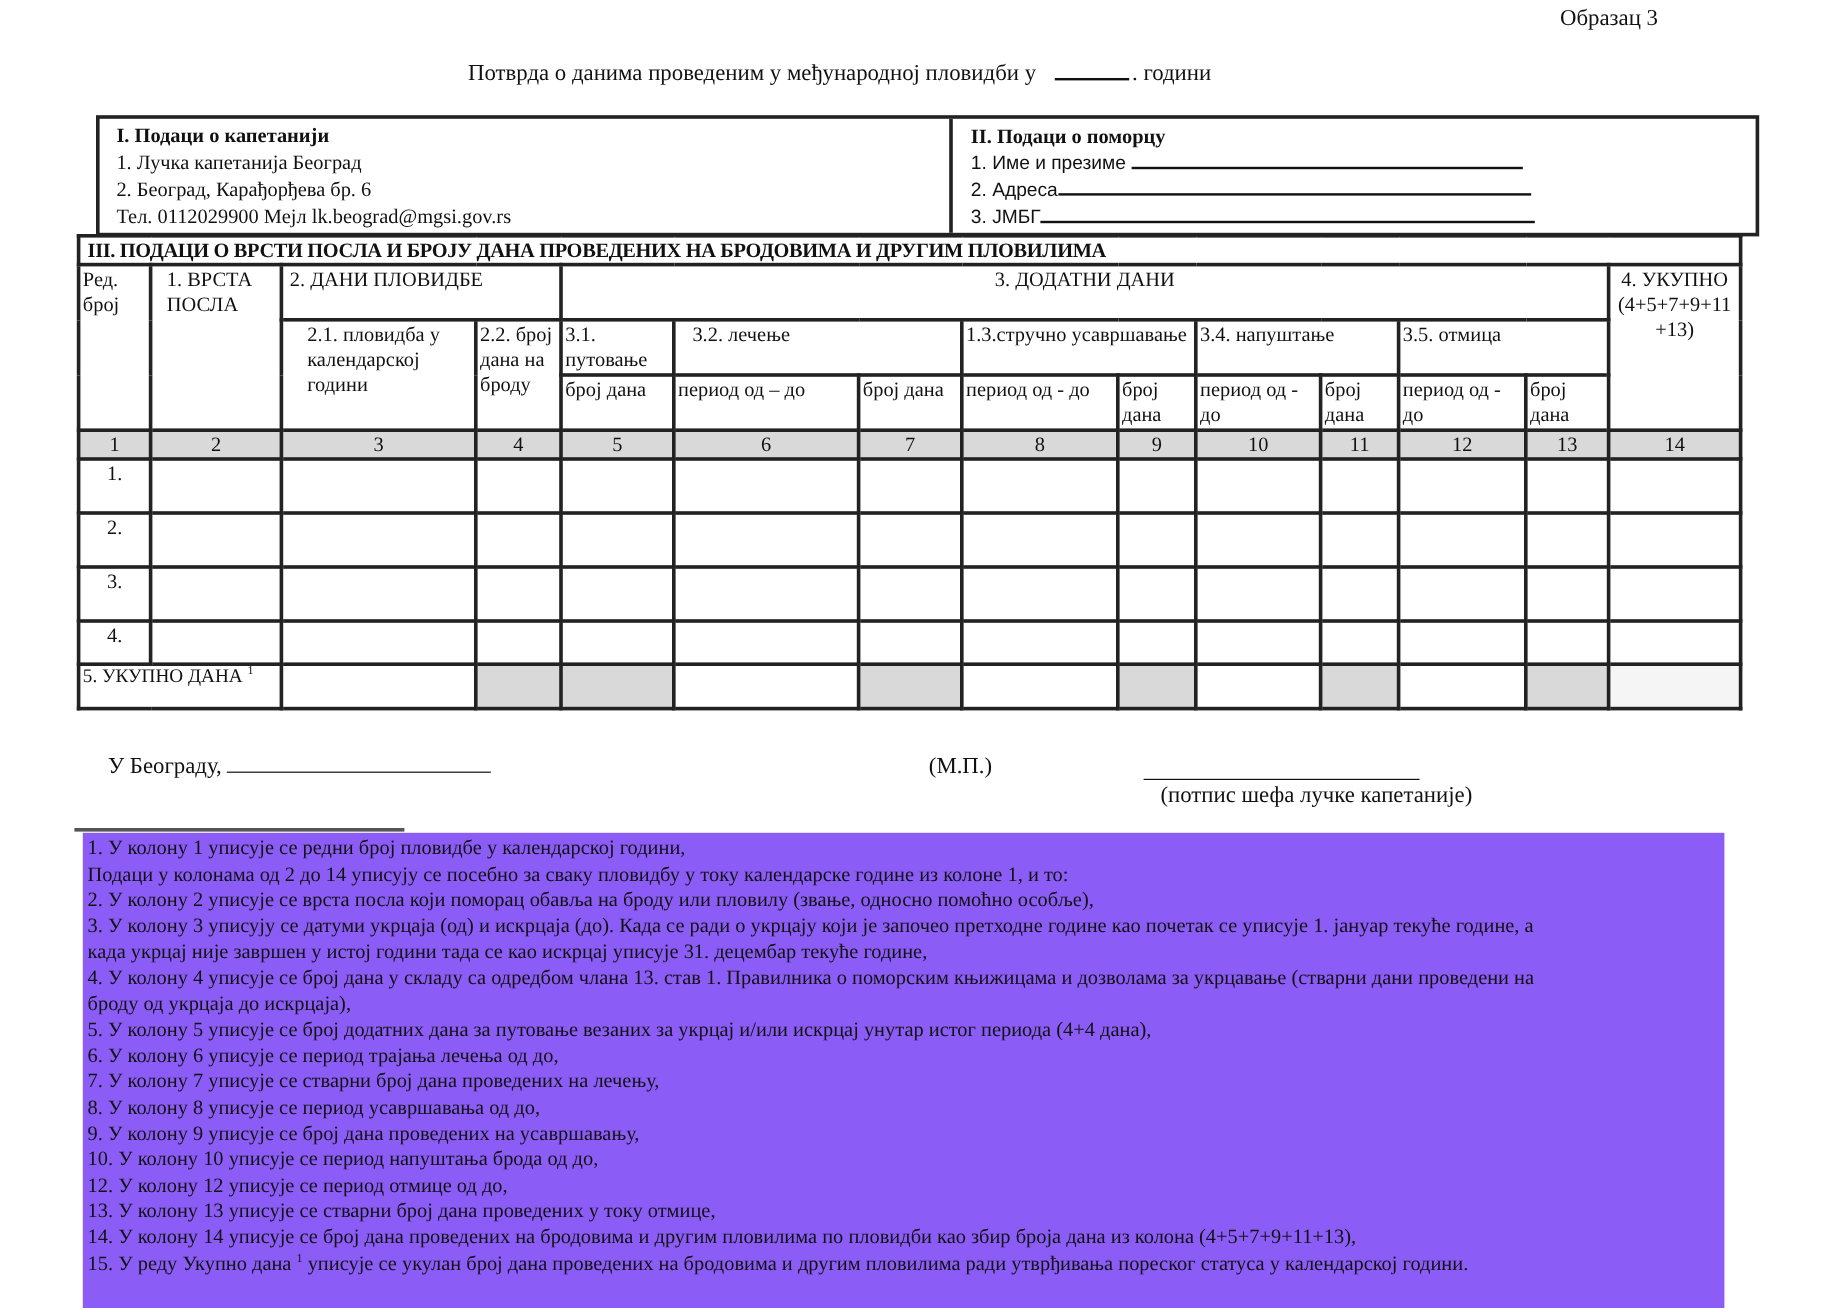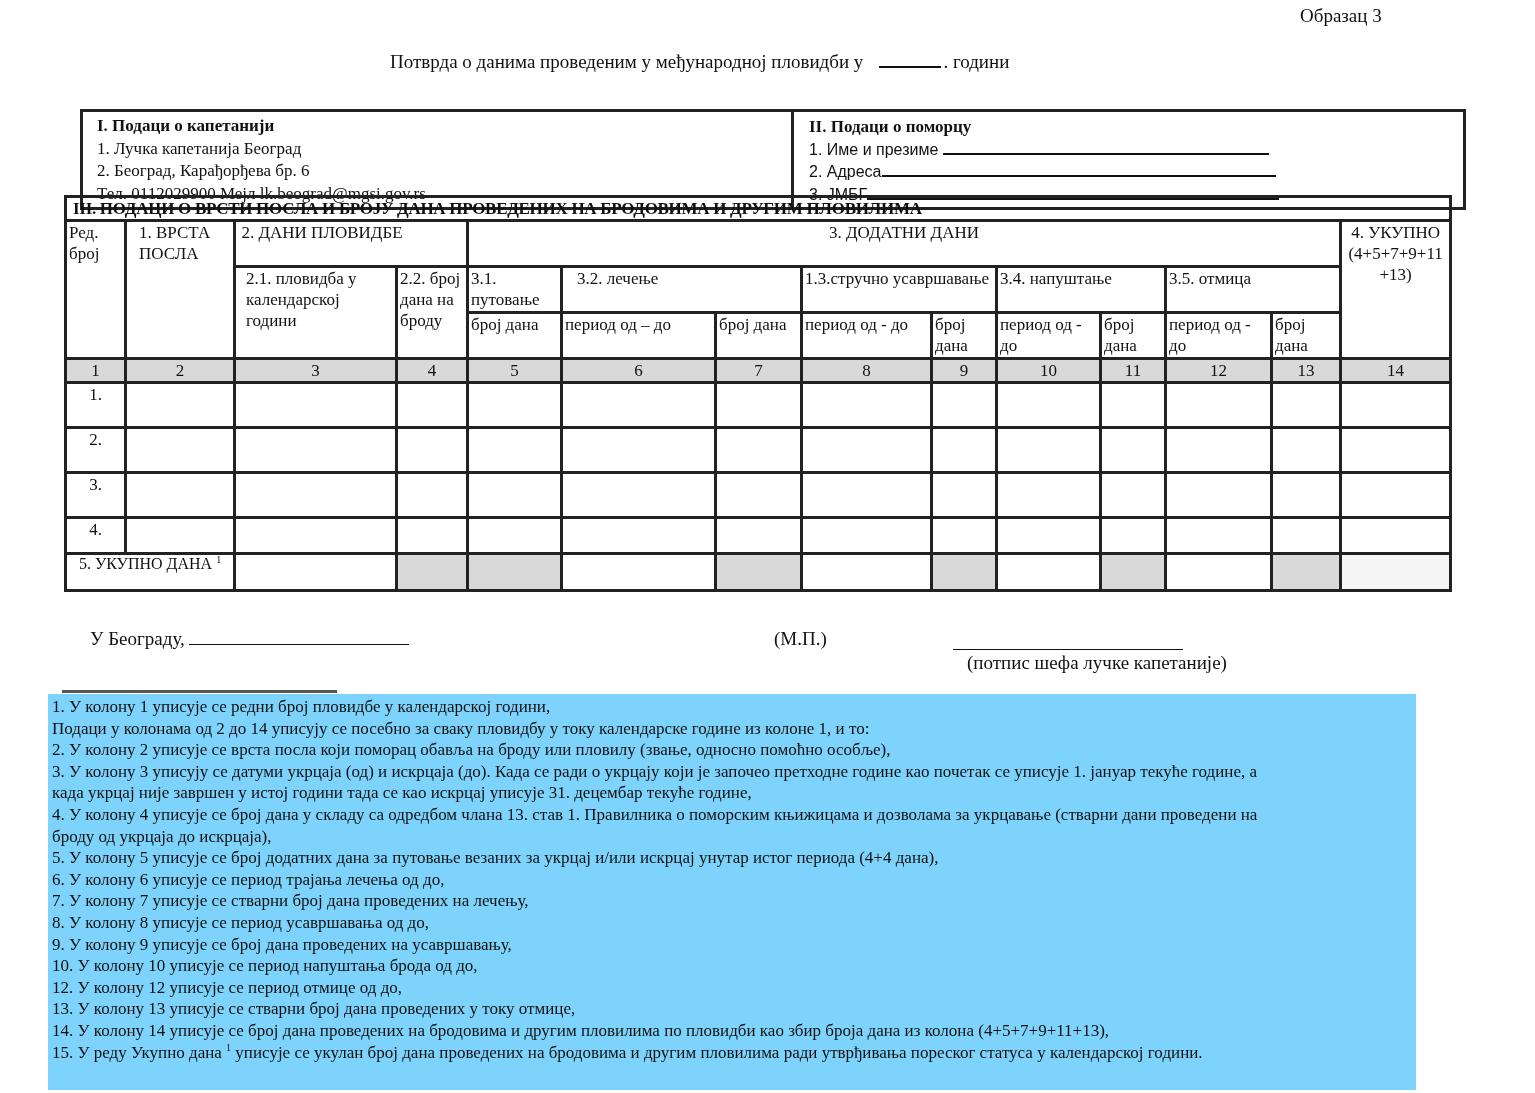--- a/index.html
+++ b/index.html
@@ -7,21 +7,21 @@
     width: 1535px; height: 1093px; position: relative; overflow: hidden;
     font-family: "Liberation Serif", "DejaVu Serif", serif; color: #111;
   }
   .abs { position: absolute; }
   .form-number { left: 1300px; top: 5px; font-size: 19px; }
   .title { left: 390px; top: 51px; font-size: 19px; white-space: nowrap; }
   .title .blank { display: inline-block; width: 62px; border-bottom: 2px solid #111; margin: 0 2px 0 16px; height: 14px; }
 
   .top-box {
     left: 80px; top: 96px; width: 1386px; height: 101px;
-    border: 3px solid #222; box-sizing: border-box; display: flex; margin-top: 13px;
+    border: 3px solid #222; box-sizing: border-box; display: flex;
   }
   .cap { width: 711px; border-right: 3px solid #222; padding: 3px 0 0 14px; box-sizing: border-box; font-size: 17px; line-height: 22.5px; }
   .cap .h { font-weight: bold; }
   .sea { flex: 1; padding: 4px 0 0 15px; box-sizing: border-box; font-family: "Liberation Sans", sans-serif; font-size: 16px; line-height: 22.5px; }
   .sea .h { font-family: "Liberation Serif", serif; font-weight: bold; font-size: 17px; }
   .sea .line { display: inline-block; border-bottom: 2px solid #111; height: 13px; vertical-align: baseline; }
 
   table.grid {
     position: absolute; left: 64px; top: 195px; width: 1388px;
     border-collapse: collapse; table-layout: fixed;
@@ -31,32 +31,32 @@
   .section3 { font-weight: bold; font-size: 17px; padding-left: 6px !important; letter-spacing: -0.3px; height: 20px; }
   .center { text-align: center; }
   .colnum td { background: #d9d9d9; text-align: center; height: 20px; vertical-align: middle; }
   .datarow td { height: 42px; }
   .datarow.short td { height: 33px; }
   .datarow td.rn { text-align: center; }
   .datarow.thin td { border-top: 3px solid #6a6a6a; }
   .sumrow td { height: 34px; }
   .sumrow td.shade { background: #d9d9d9; }
   .sumrow td.light { background: #f5f5f5; }
-  .sumlabel { font-size: 16px; line-height: 17px; text-align: center; }
+  .sumlabel { font-size: 16px; line-height: 17px; }
 
   .place { left: 90px; top: 628px; font-size: 19px; white-space: nowrap; }
   .place .blank { display: inline-block; width: 220px; border-bottom: 1px solid #111; height: 14px; margin-left: 4px; }
   .mp { left: 774px; top: 628px; font-size: 19px; }
   .sigline { left: 953px; top: 649px; width: 230px; border-bottom: 1px solid #111; }
   .siglabel { left: 928px; top: 652px; font-size: 19px; margin-left: 39px; }
 
   .footnote-rule { left: 62px; top: 690px; width: 275px; border-top: 3px solid #555; }
   .notes {
-    left: 48px; top: 694px; width: 1368px; height: 396px;
-    background: #7dd3fc; padding: 2px 0 0 4px; box-sizing: border-box;
+    left: 69px; top: 694px; width: 1368px; height: 396px;
+    background: #8b5cf6; padding: 2px 0 0 4px; box-sizing: border-box;
     font-size: 17px; line-height: 21.6px;
   }
   .notes div { white-space: nowrap; }
   sup { font-size: 10px; line-height: 0; }
 </style>
 </head>
 <body>
 
 <div class="abs form-number">Образац  3</div>
 
@@ -101,21 +101,21 @@
     <td colspan="14" class="section3">III. ПОДАЦИ О ВРСТИ ПОСЛА И БРОЈУ ДАНА ПРОВЕДЕНИХ НА БРОДОВИМА И ДРУГИМ ПЛОВИЛИМА</td>
   </tr>
   <tr style="height:46px">
     <td rowspan="3">Ред. број</td>
     <td rowspan="3" style="padding-left:12px">1. ВРСТА ПОСЛА</td>
     <td colspan="2" class="center" style="padding-right:60px">2. ДАНИ ПЛОВИДБЕ</td>
     <td colspan="9" class="center">3. ДОДАТНИ ДАНИ</td>
     <td rowspan="3" class="center">4. УКУПНО (4+5+7+9+11 +13)</td>
   </tr>
   <tr style="height:46px">
-    <td rowspan="2" style="padding-left:10px">2.1. пловидба у календарској години</td>
+    <td rowspan="2" style="padding-left:20px">2.1. пловидба у календарској години</td>
     <td rowspan="2">2.2. број дана на броду</td>
     <td>3.1. путовање</td>
     <td colspan="2" style="padding-left:14px">3.2. лечење</td>
     <td colspan="2">1.3.стручно усавршавање</td>
     <td colspan="2">3.4. напуштање</td>
     <td colspan="2">3.5. отмица</td>
   </tr>
   <tr style="height:46px">
     <td>број дана</td>
     <td>период од – до</td>

